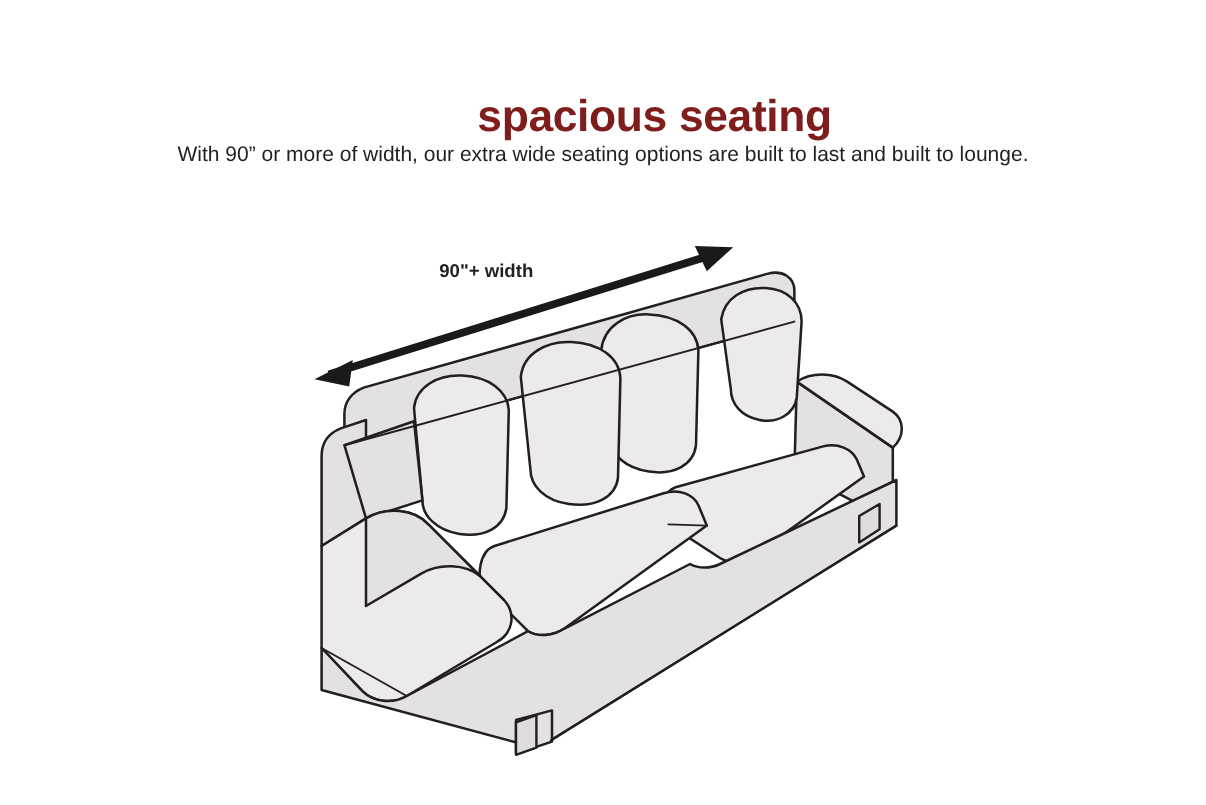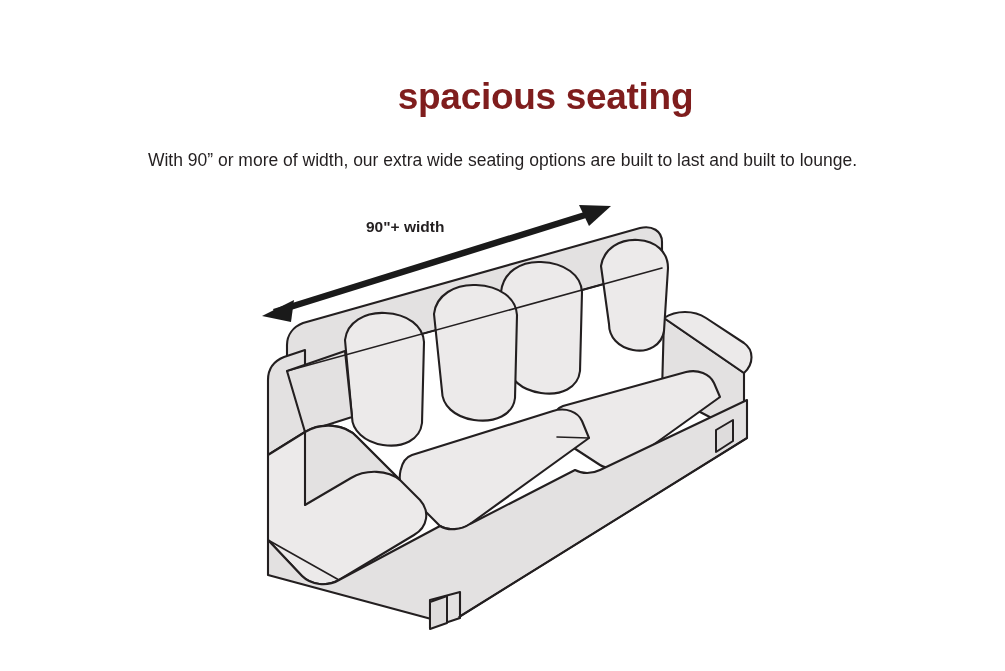--- a/index.html
+++ b/index.html
@@ -39,21 +39,20 @@
     left: 50%;
     transform: translateX(-50%);
     width: 830px;
     text-align: center;
     font-size: 17.5px;
     line-height: 1.55;
     color: #231f20;
   }
   .subcopy .line {
     display: block;
-    margin-top: 32px;
   }
   .measure-label {
     position: absolute;
     top: 218px;
     left: 366px;
     font-size: 15.5px;
     font-weight: bold;
     color: #231f20;
     white-space: nowrap;
   }

